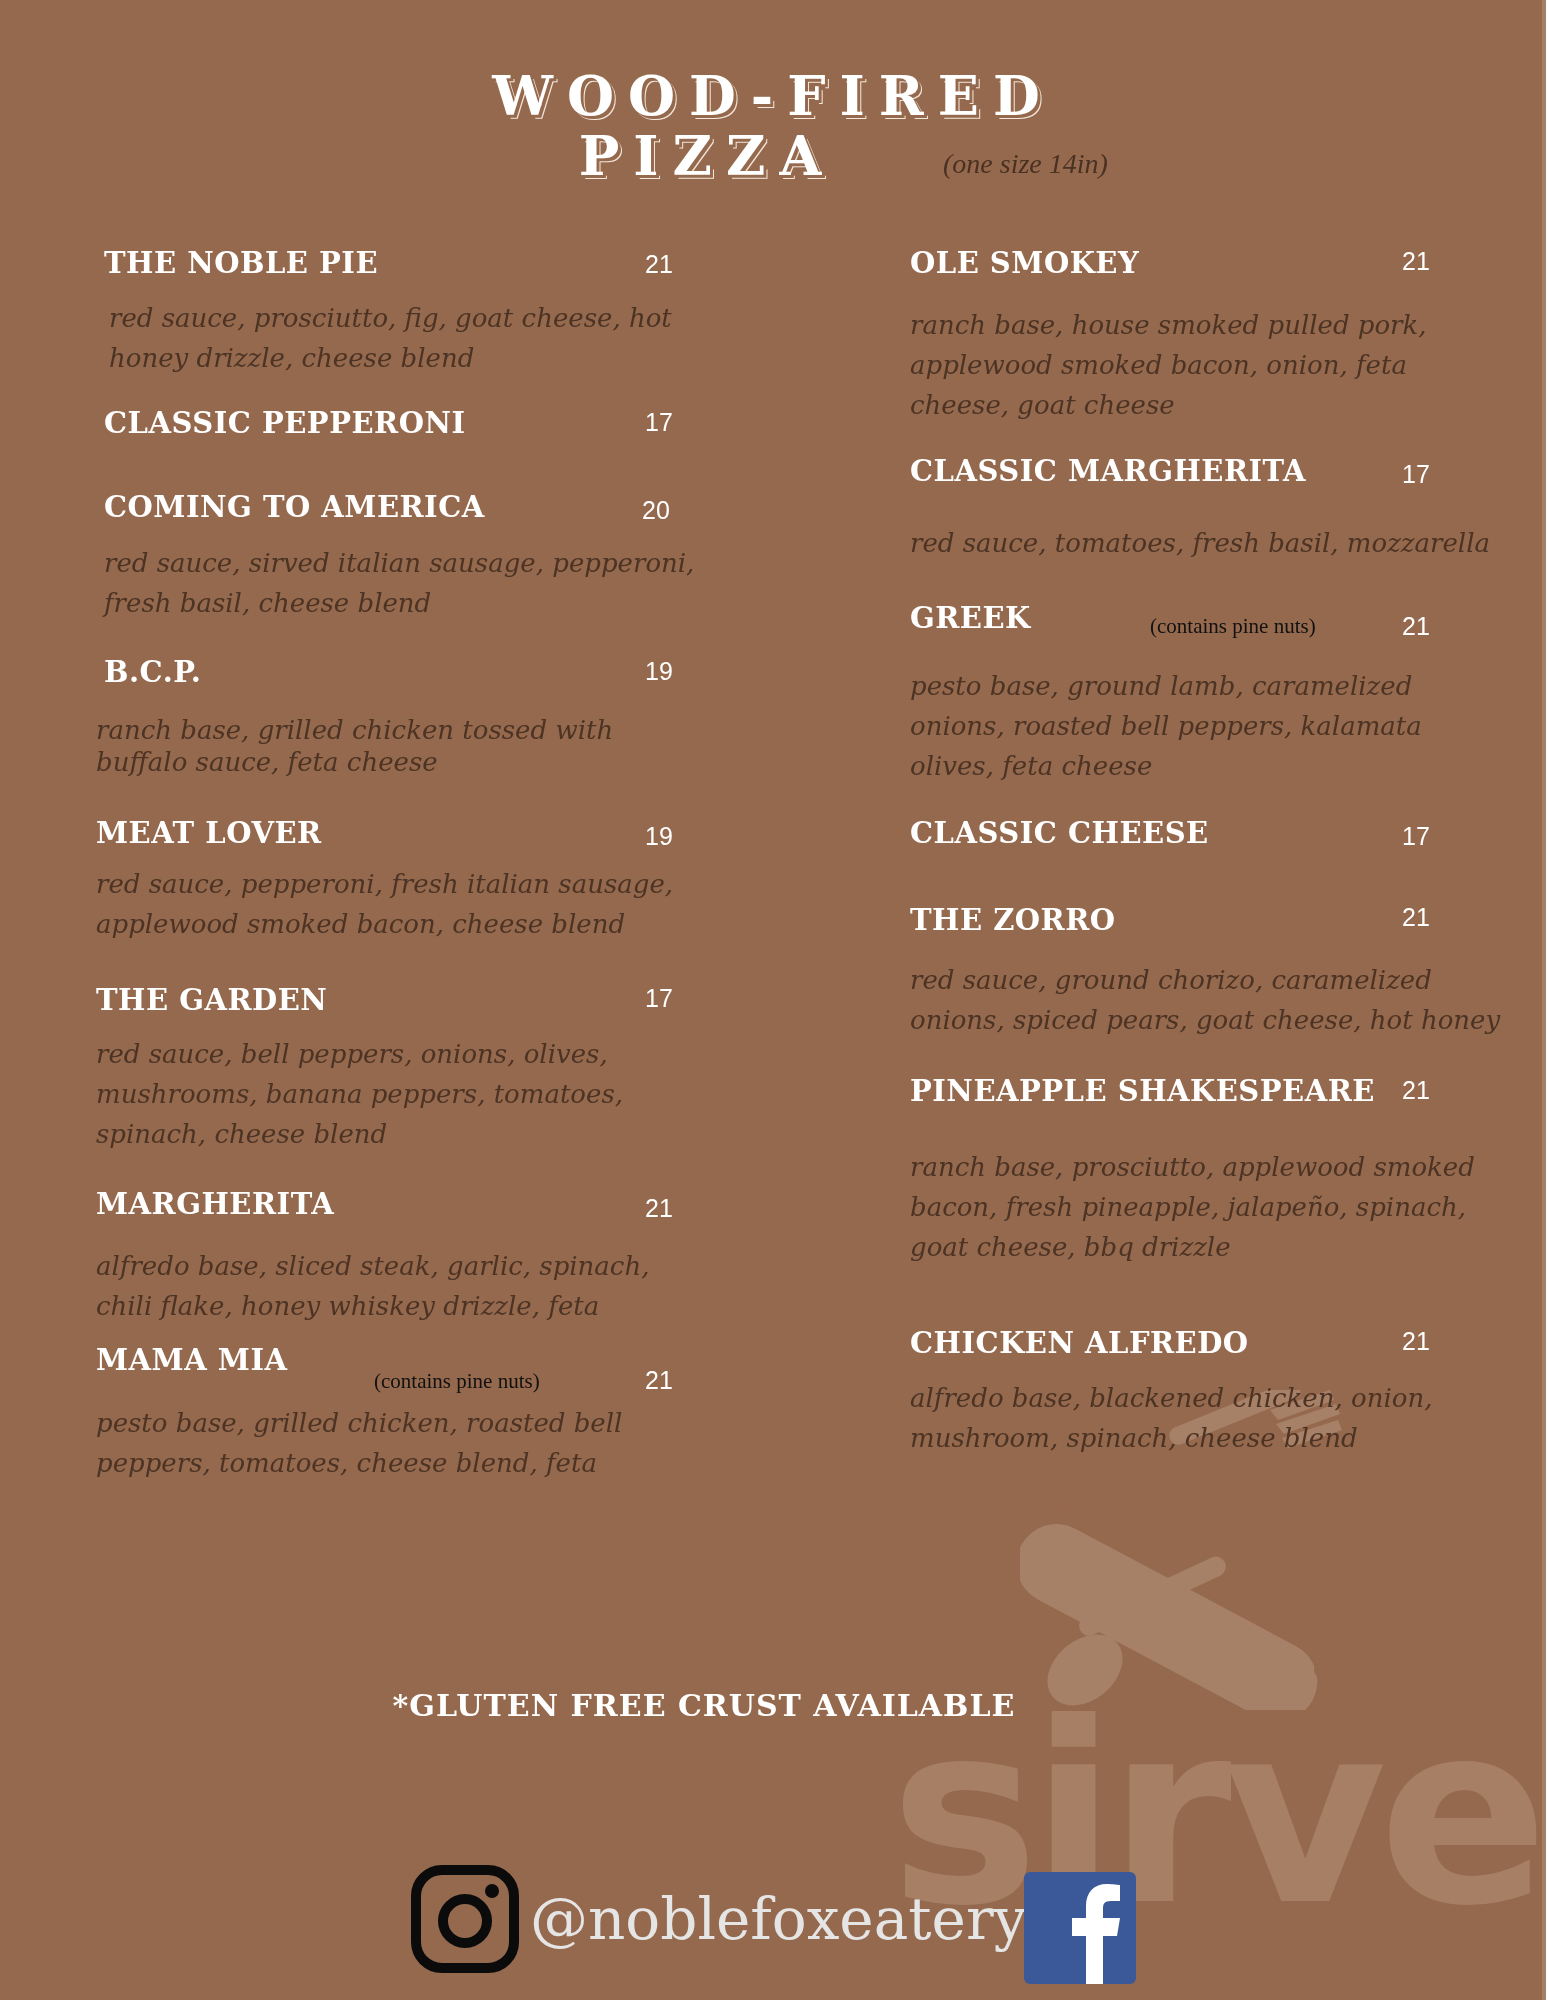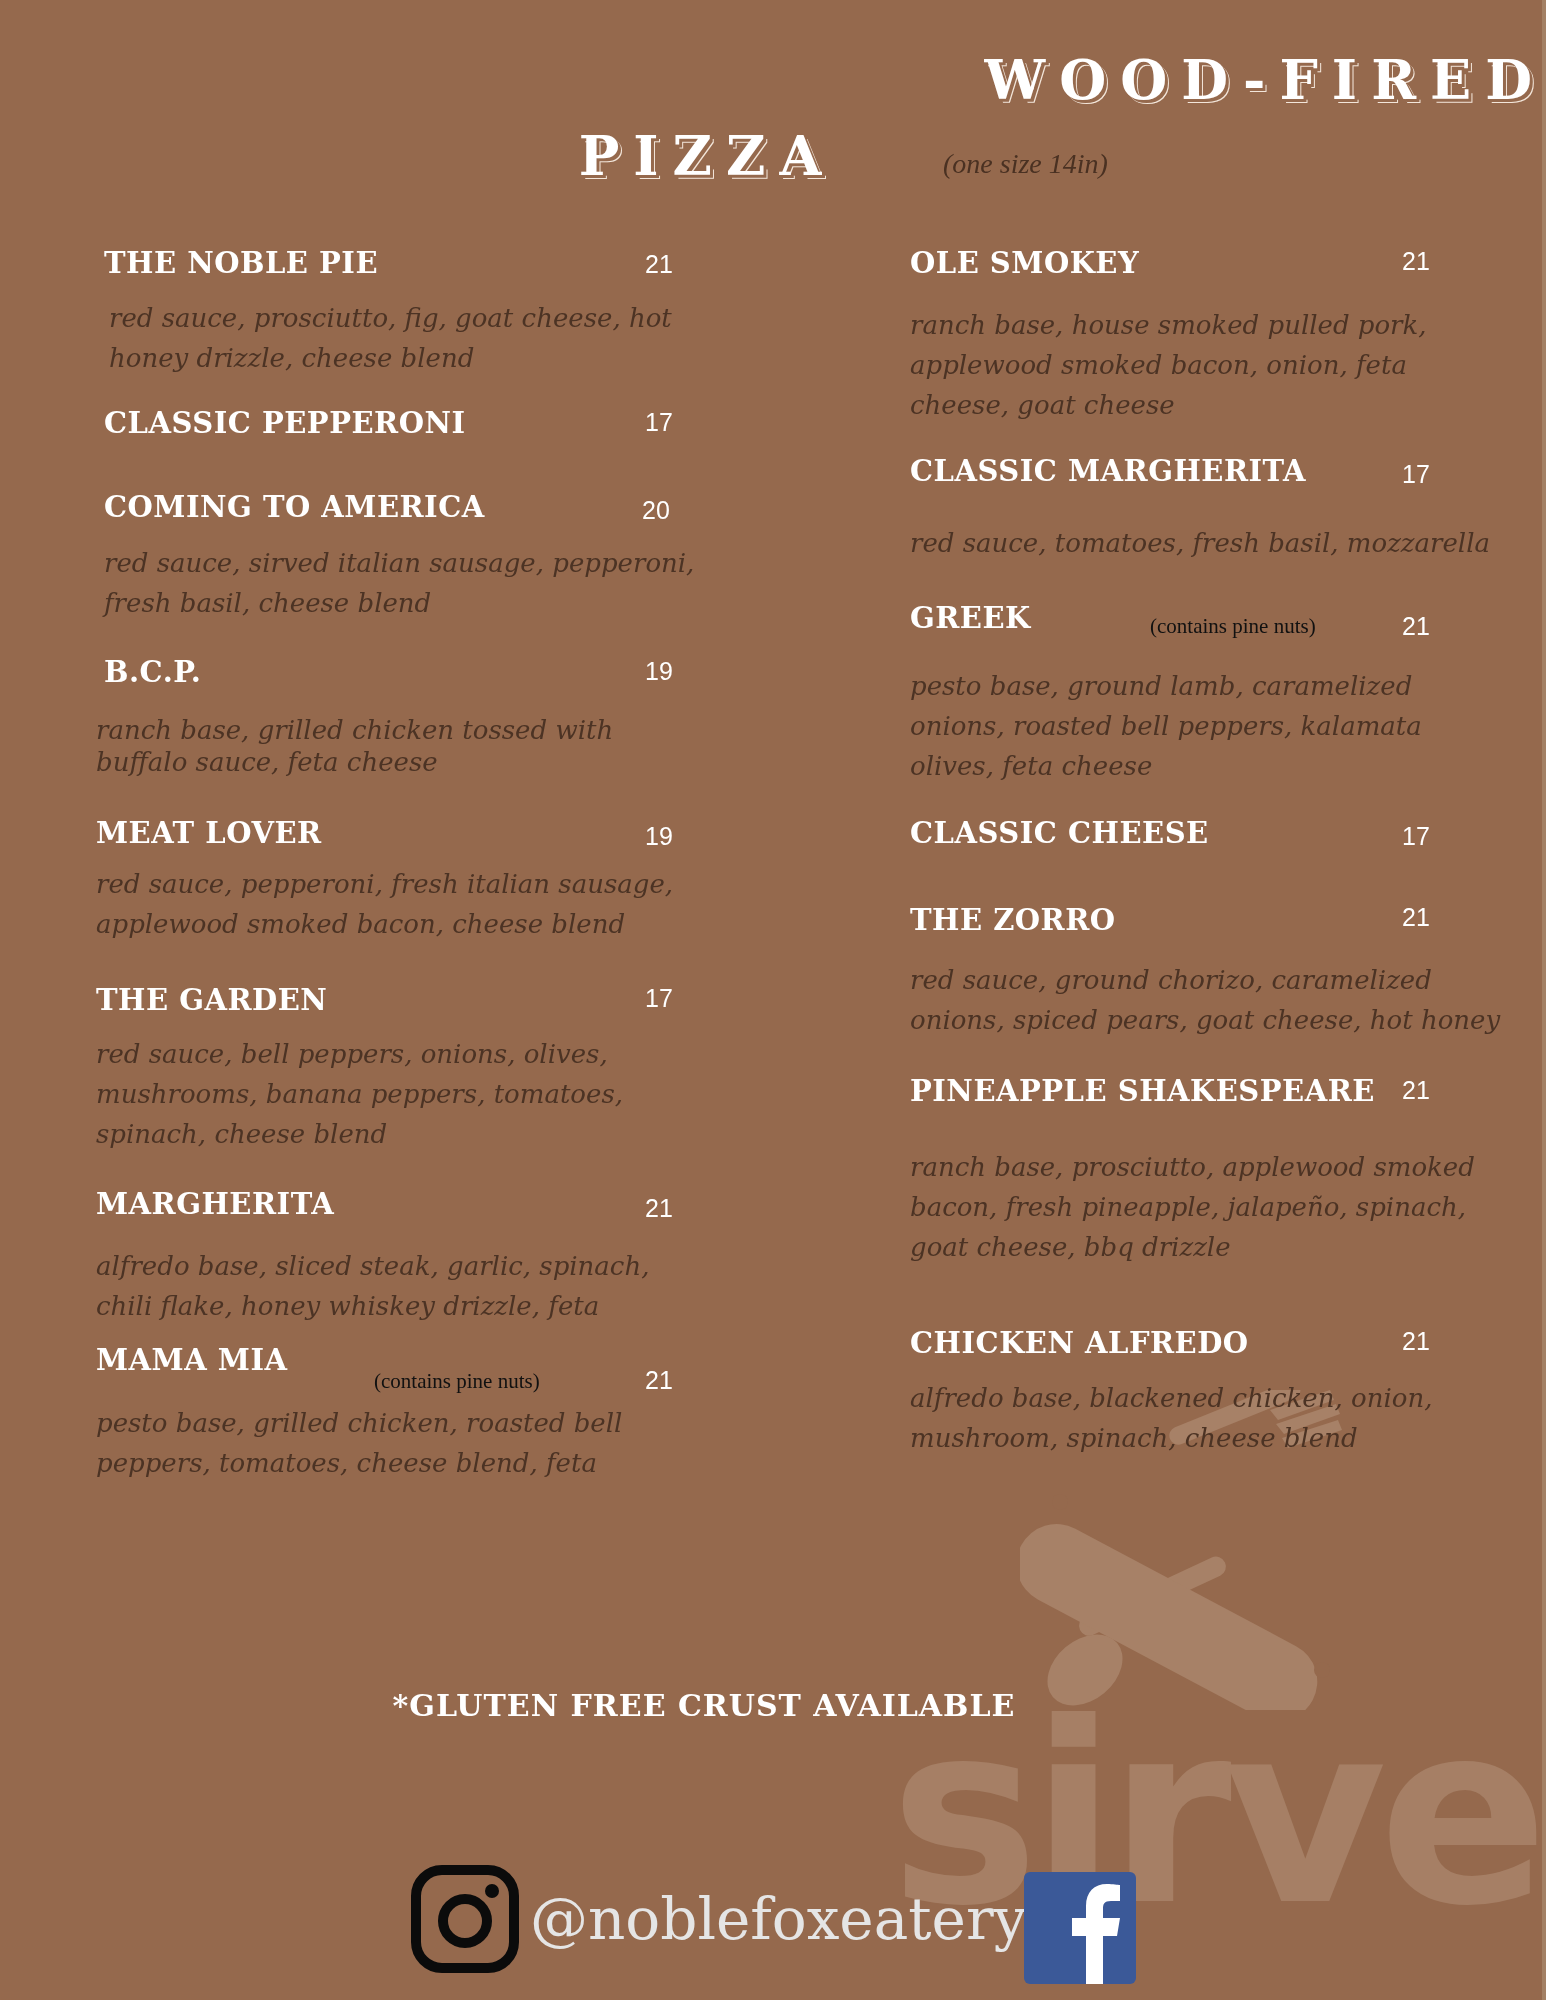--- a/index.html
+++ b/index.html
@@ -8,21 +8,21 @@
     background:#95694d;
     font-family:"DejaVu Serif", serif;
   }
   .edge { position:absolute; right:0; top:0; width:4px; height:2000px; background:#a38064; }
   .title {
     position:absolute; left:0; width:1546px; text-align:center;
     font-family:"DejaVu Serif", serif; font-weight:bold; color:#ffffff;
     letter-spacing:14px; font-size:54px;
     text-shadow: 3px 3px 0 #95694d, 4px 4px 0 #f3e6da;
   }
-  .title.l1 { top:48px;text-align:right; }
+  .title.l1 { top:64px; }
   .title.l2 { top:124px; left:-66px; }
   .size-note {
     position:absolute; left:943px; top:148px;
     font-family:"Liberation Serif", serif; font-style:italic; font-size:28px; color:#4a3122;
   }
   .name {
     position:absolute; color:#ffffff; font-family:"DejaVu Serif", serif;
     font-weight:bold; font-size:29px; letter-spacing:0.5px; white-space:nowrap;
   }
   .price {

